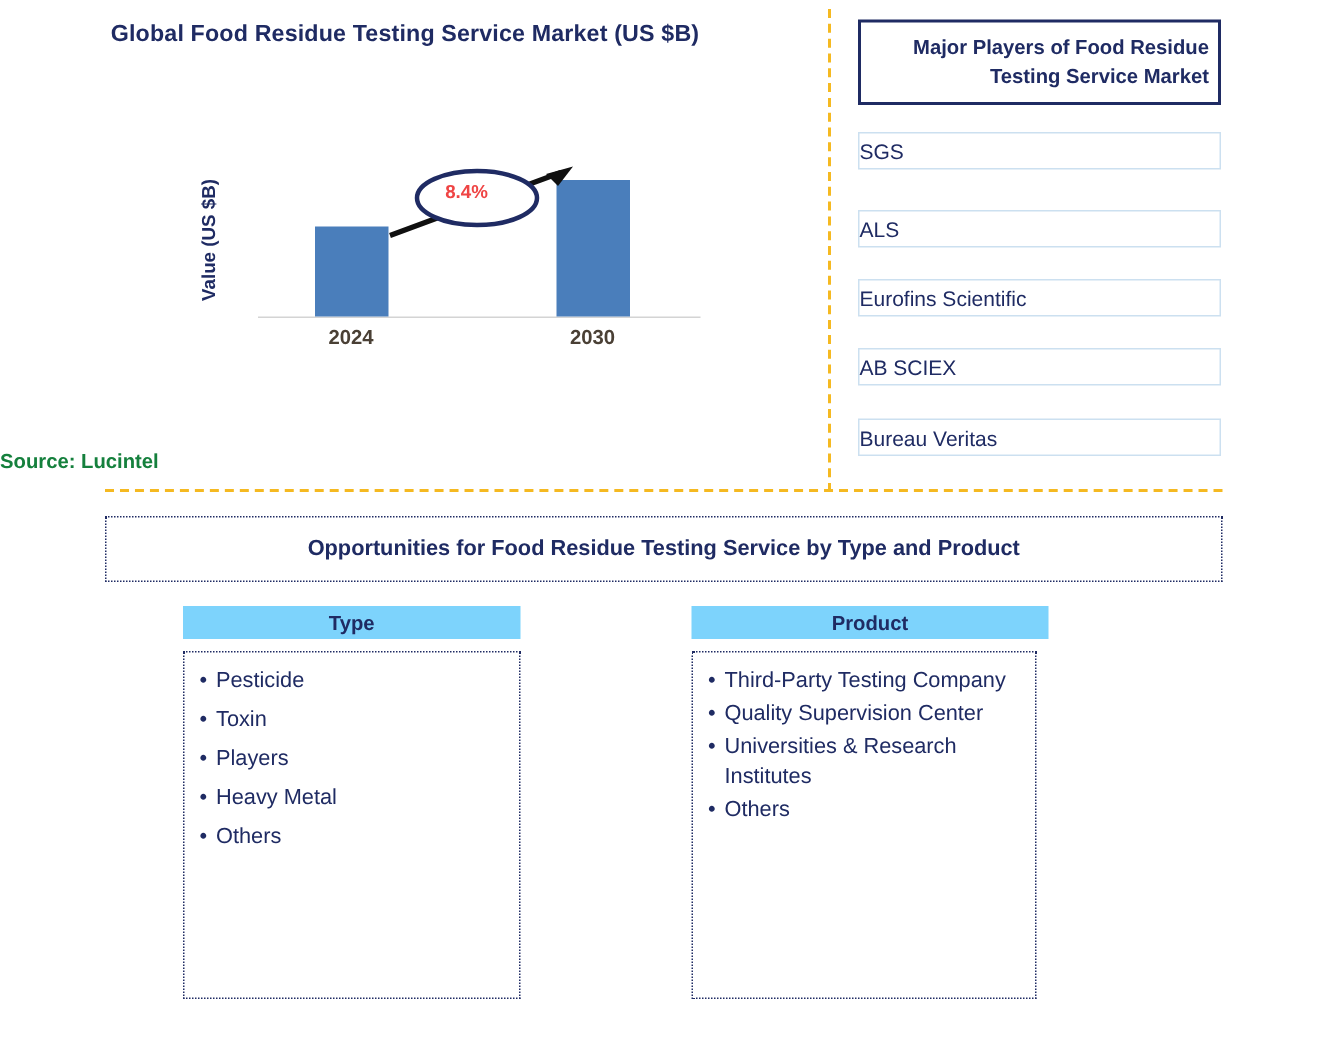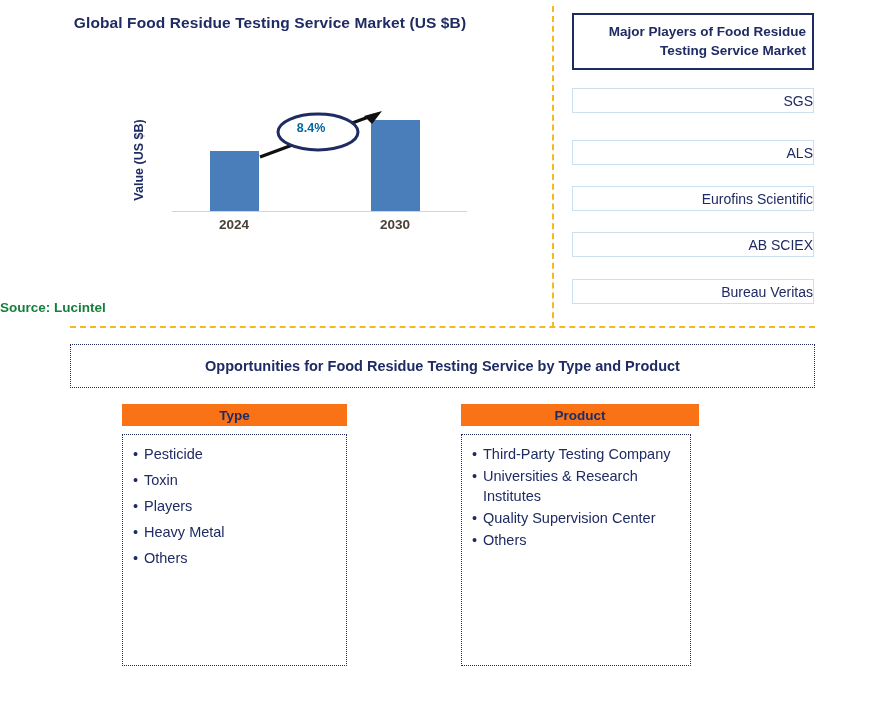--- a/index.html
+++ b/index.html
@@ -116,21 +116,21 @@
     overflow: visible;
   }
   .cagr-text {
     position: absolute;
     left: 122px;
     top: 26px;
     width: 78px;
     text-align: center;
     font-size: 12.5px;
     font-weight: bold;
-    color: #0369a1;
+    color: #ef4444;
   }
 
   .source-note {
     position: absolute;
     left: 0px;
     top: 300px;
     width: 540px;
     text-align: left;
     font-size: 13.5px;
     font-weight: bold;
@@ -159,21 +159,21 @@
   .player-box {
     position: absolute;
     left: 572px;
     width: 242px;
     height: 25px;
     border: 1.5px solid #CCE0F0;
     box-sizing: border-box;
     background: #FFFFFF;
     display: flex;
     align-items: center;
-    justify-content: flex-end;
+    justify-content: flex-start;
     font-size: 14px;
     color: #1F2B63;
   }
 
   
   .opportunities-banner {
     position: absolute;
     left: 70px;
     top: 344px;
     width: 745px;
@@ -185,21 +185,21 @@
     justify-content: center;
     font-size: 14.5px;
     font-weight: bold;
     color: #1F2B63;
   }
 
   .col-header {
     position: absolute;
     top: 404px;
     height: 22px;
-    background: #f97316;
+    background: #7dd3fc;
     display: flex;
     align-items: center;
     justify-content: center;
     font-size: 13.5px;
     font-weight: bold;
     color: #1F2B63;
   }
   .col-header-type { left: 122px; width: 225px; }
   .col-header-product { left: 461px; width: 238px; }
 
@@ -295,18 +295,18 @@
   <div class="col-body col-body-type">
     <div class="bullet-item">Pesticide</div>
     <div class="bullet-item">Toxin</div>
     <div class="bullet-item">Players</div>
     <div class="bullet-item">Heavy Metal</div>
     <div class="bullet-item">Others</div>
   </div>
 
   <div class="col-body col-body-product">
     <div class="bullet-item">Third-Party Testing Company</div>
+    <div class="bullet-item">Quality Supervision Center</div>
     <div class="bullet-item">Universities &amp; Research Institutes</div>
-    <div class="bullet-item">Quality Supervision Center</div>
     <div class="bullet-item">Others</div>
   </div>
 
 </div>
 
 </body></html>

